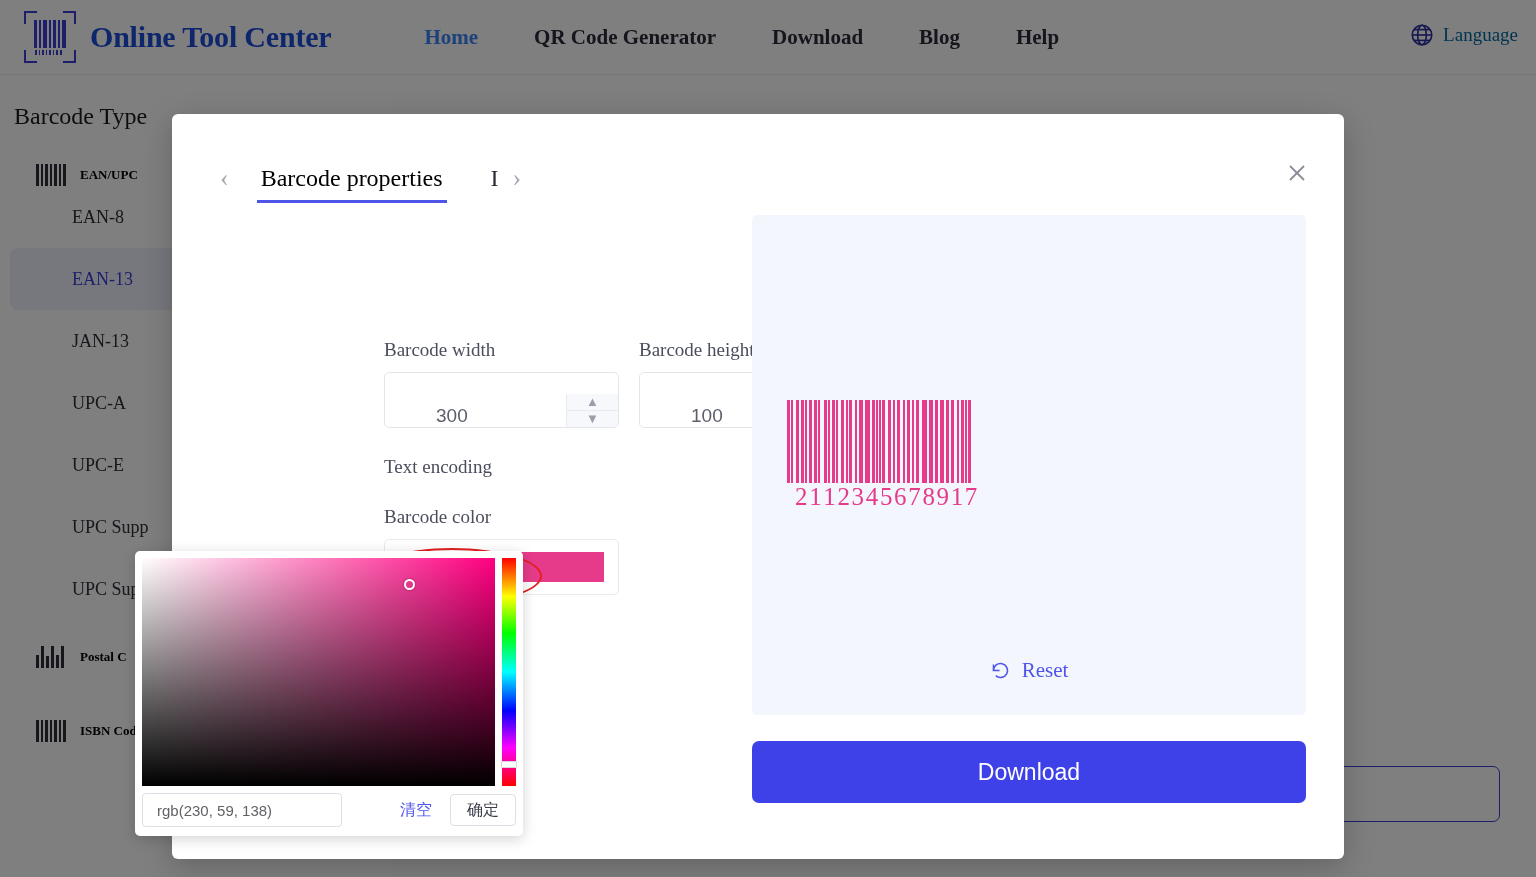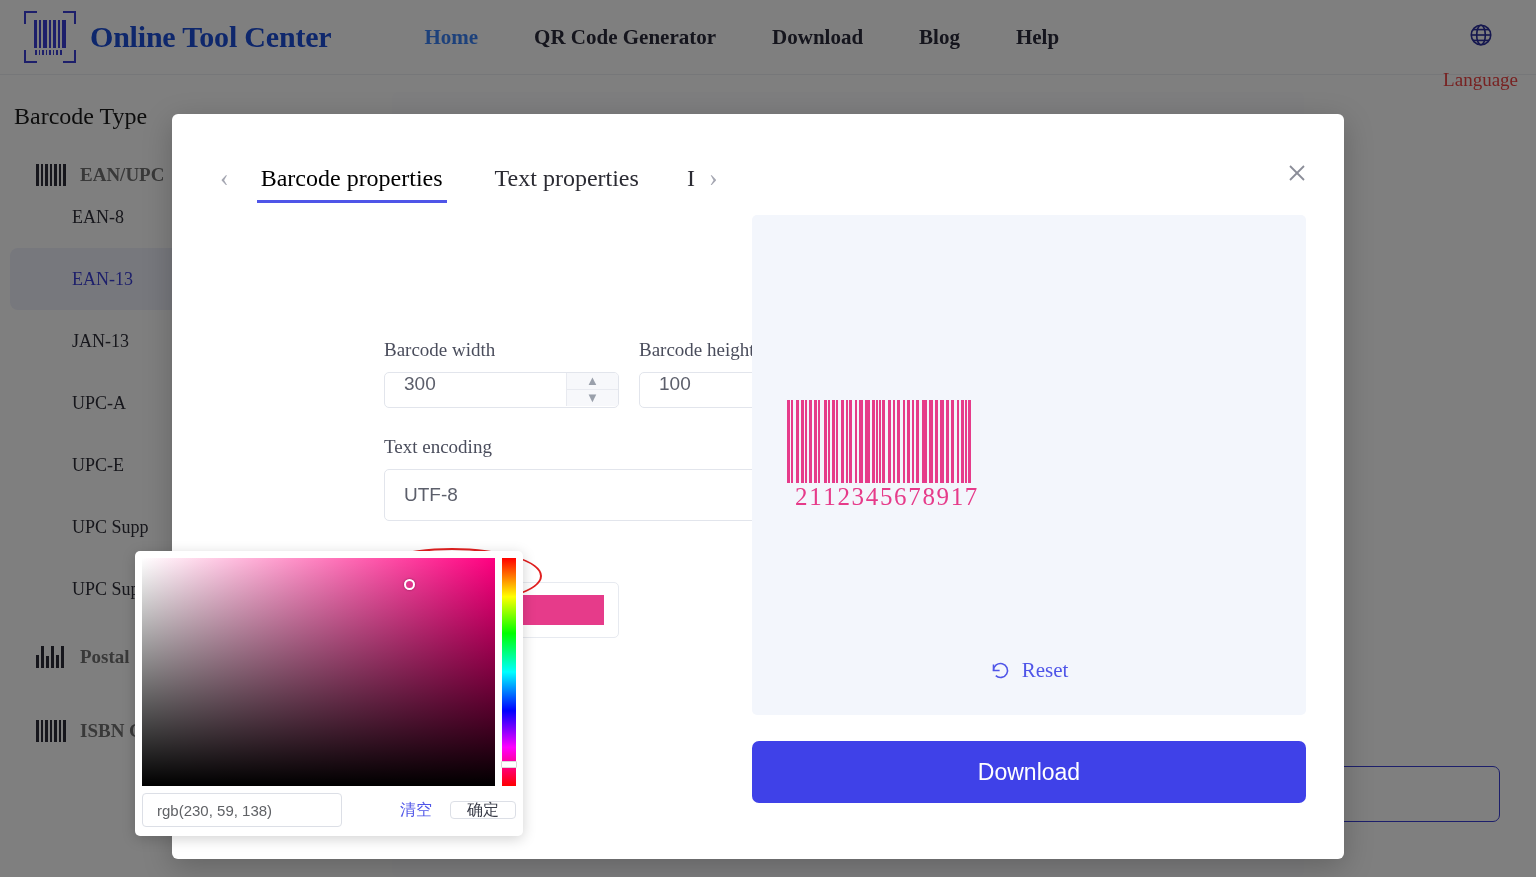--- a/index.html
+++ b/index.html
@@ -34,22 +34,22 @@
                font-family:Liberation Serif, serif; }
 
   .nav { display:flex; align-items:center; margin-left:65px; gap:0; }
   .nav a {
     font-size:21px; color:#2a2a3a; text-decoration:none; font-weight:bold;
     padding:0 28px; white-space:nowrap;
   }
   .nav a.active { color:#3b82f6; }
 
   .lang {
-    position:absolute; right:18px; top:22px; display:flex; align-items:center; gap:21px;
-    color:#ef4444; font-size:19px;flex-direction:column;
+    position:absolute; right:18px; top:22px; display:flex; align-items:center; gap:8px;
+    color:#0369a1; font-size:19px;
   }
   .globe { width:26px; height:26px; }
 
   .content-panel {
     position:absolute; left:392px; top:92px; width:912px; height:785px;
     background:#fcfcfe; border-radius:6px;
   }
   .copy-icon { position:absolute; right:36px; top:210px; width:44px; height:44px; }
 
   .preview-box {
@@ -69,21 +69,21 @@
     position:absolute; left:1146px; top:766px; width:354px; height:56px;
     border:1.5px solid #3b3fd6; border-radius:7px; color:#3b3fd6;
     display:flex; align-items:center; justify-content:center; font-size:22px;
     background:transparent;
   }
 
   
   .sidebar { position:absolute; left:0; top:75px; width:392px; height:802px; background:#fff; }
   .sidebar h2 { font-size:24px; color:#1a1a1a; font-weight:normal; margin:28px 0 0 14px; }
   .cat { display:flex; align-items:center; gap:14px; margin:34px 0 0 36px; }
-  .cat-label { font-size:19px; font-weight:bold; color:#737373; white-space:nowrap; }
+  .cat-label { font-size:13px; font-weight:bold; color:#000000; white-space:nowrap; }
   .cat-icon { width:30px; height:22px; position:relative; }
   .cat-icon i { position:absolute; top:0; height:100%; background:#2c2c38; }
   .cat-icon.postal i { bottom:0; top:auto; }
   .item {
     height:62px; display:flex; align-items:center; padding-left:62px;
     font-size:18px; color:#2e2e38; border-radius:8px; margin:0 10px;
     white-space:nowrap;
   }
   .item.selected { background:#eef0fb; color:#3b3fd6; }
 
@@ -107,22 +107,22 @@
   }
   .tab.active { color:#000000; }
   .tab.active::after {
     content:""; position:absolute; left:22px; right:22px; bottom:-3px; height:3px; background:#4f55e8;
   }
 
   .form { position:absolute; left:212px; top:225px; width:505px; }
   .field-label { font-size:19px; color:#4a4d5c; margin-bottom:11px; }
   .row { display:flex; gap:20px; }
   .num-input {
-    width:235px; height:36px; border:1px solid #e2e5ec; border-radius:5px;
-    display:flex; align-items:flex-start; background:#fff; overflow:hidden;
+    width:235px; height:56px; border:1px solid #e2e5ec; border-radius:5px;
+    display:flex; align-items:flex-end; background:#fff; overflow:hidden;padding-left:32px;
   }
   .num-input .val {
     flex:1; display:flex; align-items:center; padding-left:19px;
     font-family:"Liberation Sans", sans-serif; font-size:19px; color:#5c5f6b;
   }
   .spin {
     width:52px; border-left:1px solid #e8eaf0; background:#f7f8fb;
     display:flex; flex-direction:column;
   }
   .spin div {
@@ -206,21 +206,21 @@
   .hex-input {
     width:200px; height:34px; border:1px solid #dcdfe6; border-radius:4px;
     display:flex; align-items:center; padding-left:14px;
     font-family:"Liberation Sans", sans-serif; font-size:15px; color:#606266;
   }
   .btn-clear {
     margin-left:auto; margin-right:18px; color:#4f55e8; font-size:16px;
     font-family:"Liberation Sans", sans-serif;
   }
   .btn-ok {
-    width:66px; height:18px; border:1px solid #dcdfe6; border-radius:4px;
+    width:66px; height:32px; border:1px solid #dcdfe6; border-radius:4px;
     display:flex; align-items:center; justify-content:center;
     font-size:16px; color:#3a3d49; font-family:"Liberation Sans", sans-serif; background:#fff;
   }
 </style>
 </head>
 <body>
 
 <div id="root">
 
   <div class="page">
@@ -367,21 +367,20 @@
     <div class="modal-close">
       <svg width="24" height="24" viewBox="0 0 24 24" stroke="#8b8d98" stroke-width="1.8" fill="none">
         <line x1="5" y1="5" x2="19" y2="19"></line>
           <line x1="19" y1="5" x2="5" y2="19"></line>
       </svg>
     </div>
 
     <div class="tabs">
       <span class="tab-arrow">‹</span>
       <span class="tab active">Barcode properties</span>
-      <span class="tab">Text properties</span>
       <span class="tab" style="padding:0 8px 0 22px">I</span>
       <span class="tab-arrow">›</span>
     </div>
 
     <div class="form">
       <div class="row">
         <div>
           <div class="field-label">Barcode width</div>
           <div class="num-input">
             <div class="val">300</div>
@@ -398,24 +397,20 @@
             <div class="spin">
               <div>▲</div>
               <div>▼</div>
             </div>
           </div>
         </div>
       </div>
 
       <div style="margin-top:28px">
         <div class="field-label">Text encoding</div>
-        <div class="select">
-          <span>UTF-8</span>
-          <span class="chev">▼</span>
-        </div>
       </div>
 
       <div style="margin-top:28px">
         <div class="field-label">Barcode color</div>
         <div class="swatch-box">
           <div class="swatch" id="swatch" style="background: rgb(230, 59, 138);"></div>
         </div>
       </div>
     </div>
 

